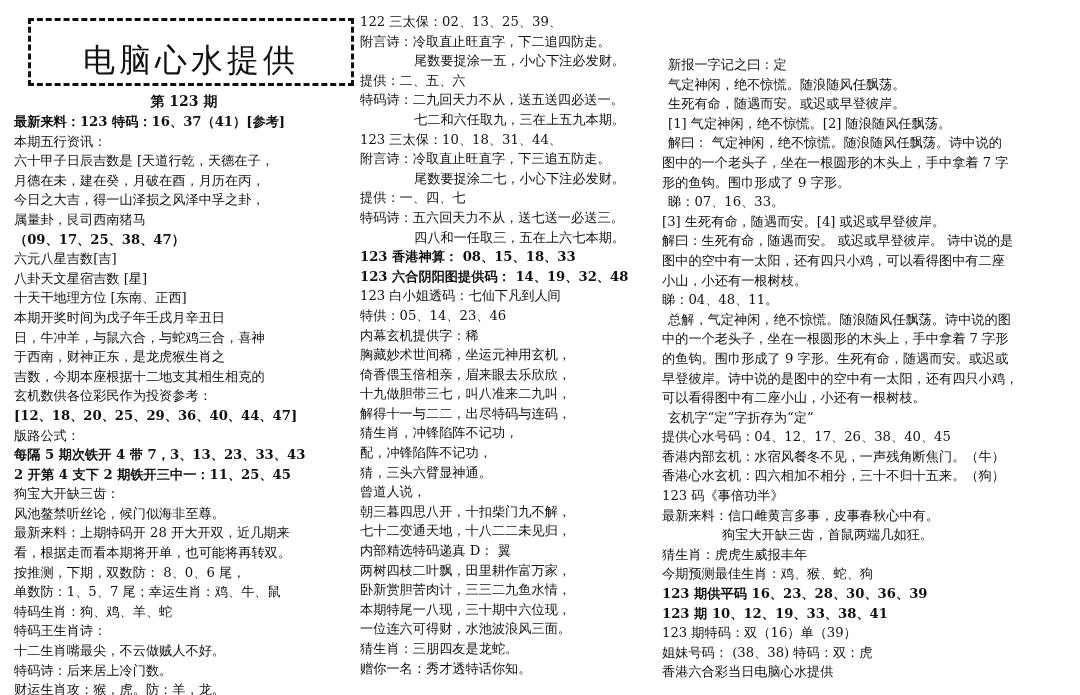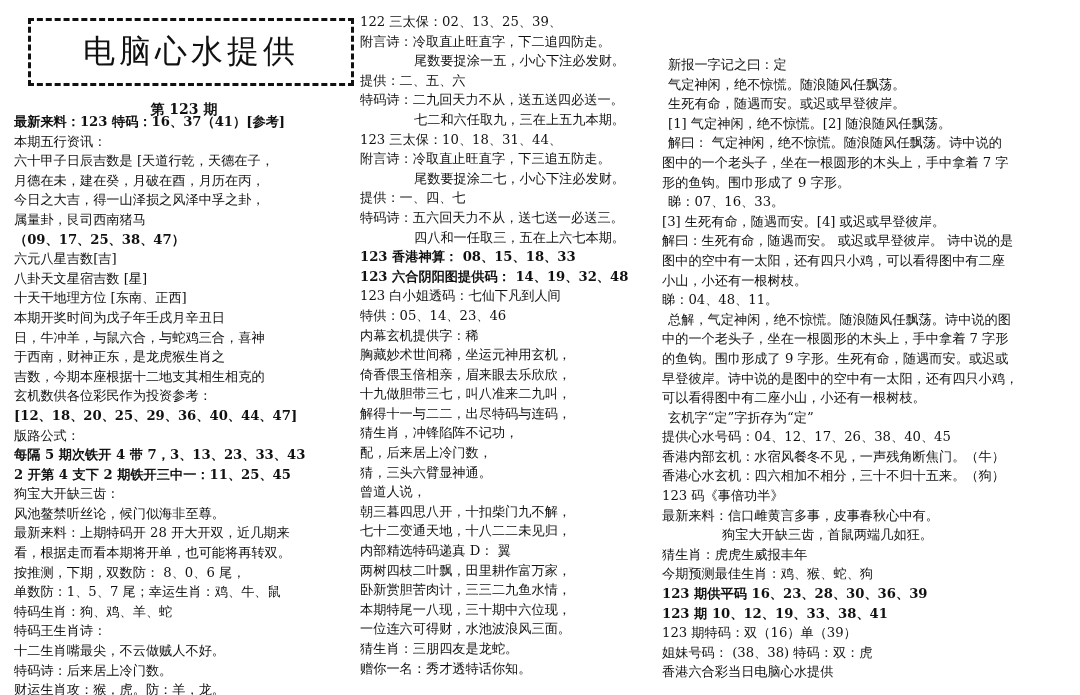--- a/index.html
+++ b/index.html
@@ -8,28 +8,28 @@
     font-family: "DejaVu Serif", "Liberation Serif", serif;
     color: #111111;
   }
   .col { position: absolute; top: 0; }
   .col1 { left: 14px; width: 340px; }
   .col2 { left: 360px; width: 300px; }
   .col3 { left: 662px; width: 410px; }
   .title-box {
     position: absolute; left: 28px; top: 18px; width: 320px; height: 62px;
     border: 3px dashed #111;
-    display: flex; align-items: center; justify-content: center;
+    display: flex; align-items: flex-end; justify-content: center;
   }
   .title-text {
     font-family: "DejaVu Sans", "Liberation Sans", sans-serif;
     font-size: 32px; letter-spacing: 4px; color: #111;
   }
   .issue {
-    position: absolute; left: 0; width: 340px; top: 101px; text-align: center;
+    position: absolute; left: 0; width: 340px; top: 93px; text-align: center;
     font-size: 14px; font-weight: bold;
   }
   .lines { position: absolute; left: 0; }
   .line {
     font-size: 13.2px; line-height: 19.6px; height: 19.6px; white-space: nowrap;
   }
   .b { font-weight: bold; }
   .indent { padding-left: 54px; }
   .indent-s { padding-left: 6px; }
   .indent-l { padding-left: 60px; }
@@ -93,21 +93,21 @@
       <div class="line b">123 香港神算：  08、15、18、33</div>
       <div class="line b">123 六合阴阳图提供码：  14、19、32、48</div>
       <div class="line">123 白小姐透码：七仙下凡到人间</div>
       <div class="line">特供：05、14、23、46</div>
       <div class="line">内幕玄机提供字：稀</div>
       <div class="line">胸藏妙术世间稀，坐运元神用玄机，</div>
       <div class="line">倚香偎玉倍相亲，眉来眼去乐欣欣，</div>
       <div class="line">十九做胆带三七，叫八准来二九叫，</div>
       <div class="line">解得十一与二二，出尽特码与连码，</div>
       <div class="line">猜生肖，冲锋陷阵不记功，</div>
-      <div class="line">配，后来居上冷门数，</div>
+      <div class="line">配，冲锋陷阵不记功，</div>
       <div class="line">猜，三头六臂显神通。</div>
       <div class="line">曾道人说，</div>
       <div class="line">朝三暮四思八开，十扣柴门九不解，</div>
       <div class="line">七十二变通天地，十八二二未见归，</div>
       <div class="line">内部精选特码递真 D：  翼</div>
       <div class="line">两树四枝二叶飘，田里耕作富万家，</div>
       <div class="line">卧新赏胆苦肉计，三三二九鱼水情，</div>
       <div class="line">本期特尾一八现，三十期中六位现，</div>
       <div class="line">一位连六可得财，水池波浪风三面。</div>
       <div class="line">猜生肖：三朋四友是龙蛇。</div>

